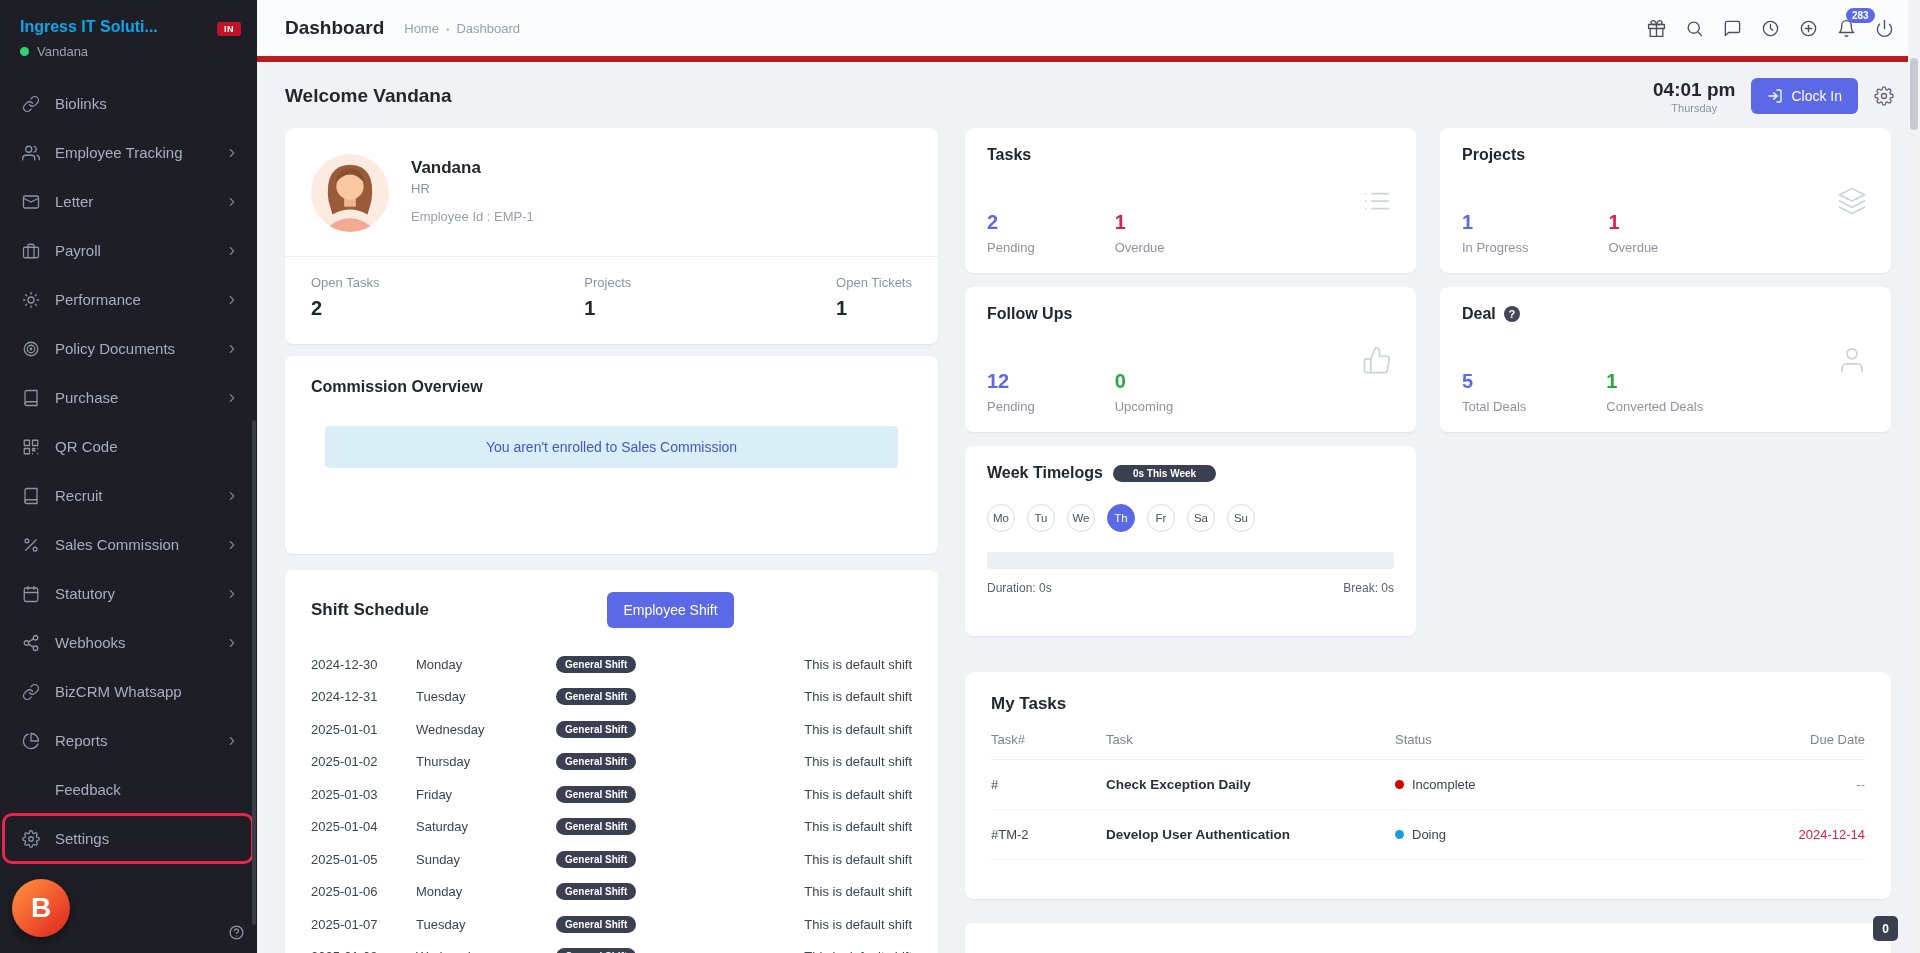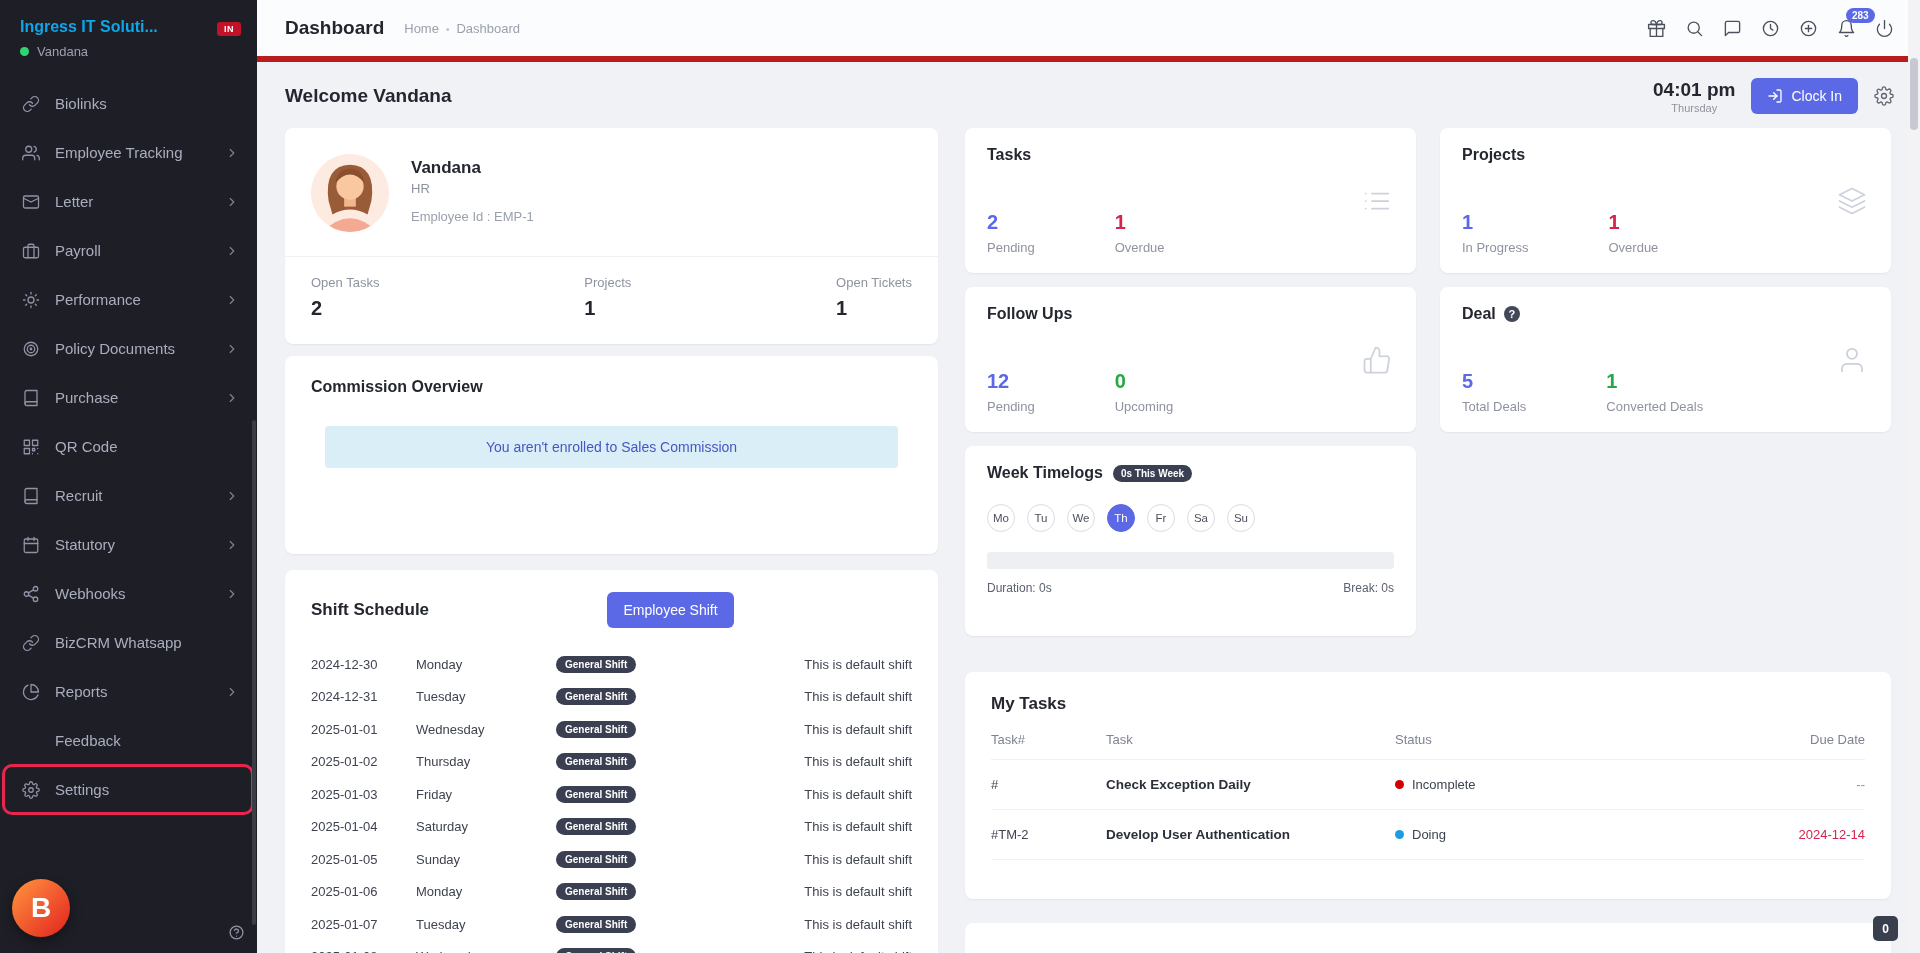--- a/index.html
+++ b/index.html
@@ -94,21 +94,21 @@
   .sc-items{position:absolute;left:22px;bottom:18px;display:flex;gap:80px;}
   .sc-val{font-size:20px;font-weight:700;}
   .sc-lbl{font-size:13px;color:#8e939f;margin-top:6px;}
   .c-accent{color:var(--accent);} .c-danger{color:var(--danger);} .c-success{color:var(--success);}
   .q-badge{width:16px;height:16px;border-radius:50%;background:#424859;color:#fff;font-size:11px;display:inline-flex;
     align-items:center;justify-content:center;font-weight:700;cursor:pointer;}
   .q-badge::after{content:"?";}
 
   .timelogs-card{width:451px;margin-top:14px;padding:18px 22px;height:190px;}
   .tl-head{display:flex;align-items:center;gap:10px;}
-  .badge-dark-sm{background:var(--badge-dark);color:#fff;font-size:10px;font-weight:700;padding:3px 8px;border-radius:9px;}
+  .badge-dark-sm{background:var(--badge-dark);color:#fff;font-size:10px;font-weight:700;padding:3px 20px;border-radius:9px;}
   .tl-days{display:flex;gap:12px;margin-top:22px;}
   .day-pill{width:28px;height:28px;border-radius:50%;border:1px solid #d9dce3;display:flex;align-items:center;justify-content:center;
     font-size:11.5px;color:#4c505c;cursor:pointer;background:#fff;}
   .day-pill.active{background:var(--accent);border-color:var(--accent);color:#fff;}
   .tl-bar{margin-top:20px;height:17px;background:#edeff3;border-radius:3px;}
   .tl-foot{display:flex;justify-content:space-between;margin-top:12px;font-size:12px;color:#5c6170;}
 
   .mytasks-card{margin-top:36px;padding:22px 26px;min-height:227px;}
   .mt-table{margin-top:18px;}
   .mt-head{display:grid;grid-template-columns:115px 1fr 340px 130px;font-size:13px;color:#7d8392;padding-bottom:12px;border-bottom:1px solid #eef0f3;}
@@ -260,20 +260,35 @@
           <span class="mi-label">QR Code</span>
         </div>
         <div class="menu-item">
           <span class="mi-icon">
             <svg width="18" height="18" viewBox="0 0 24 24" fill="none" stroke="currentColor" stroke-width="1.7" stroke-linecap="round" stroke-linejoin="round">
               <path d="M4 19.5A2.5 2.5 0 0 1 6.5 17H20"></path>
               <path d="M6.5 2H20v20H6.5A2.5 2.5 0 0 1 4 19.5v-15A2.5 2.5 0 0 1 6.5 2z"></path>
             </svg>
           </span>
           <span class="mi-label">Recruit</span>
+          <span class="chev">
+            <svg width="14" height="14" viewBox="0 0 24 24" fill="none" stroke="currentColor" stroke-width="2" stroke-linecap="round" stroke-linejoin="round">
+              <path d="m9 6 6 6-6 6"></path>
+            </svg>
+          </span>
+        </div>
+        <div class="menu-item">
+          <span class="mi-icon">
+            <svg width="18" height="18" viewBox="0 0 24 24" fill="none" stroke="currentColor" stroke-width="1.7" stroke-linecap="round" stroke-linejoin="round">
+              <path d="M19 5 5 19"></path>
+              <circle cx="6.5" cy="6.5" r="2.5"></circle>
+              <circle cx="17.5" cy="17.5" r="2.5"></circle>
+            </svg>
+          </span>
+          <span class="mi-label">Sales Commission</span>
           <span class="chev">
             <svg width="14" height="14" viewBox="0 0 24 24" fill="none" stroke="currentColor" stroke-width="2" stroke-linecap="round" stroke-linejoin="round">
               <path d="m9 6 6 6-6 6"></path>
             </svg>
           </span>
         </div>
         <div class="menu-item">
           <span class="mi-icon">
             <svg width="18" height="18" viewBox="0 0 24 24" fill="none" stroke="currentColor" stroke-width="1.7" stroke-linecap="round" stroke-linejoin="round">
               <rect x="3" y="4" width="18" height="18" rx="2"></rect>

